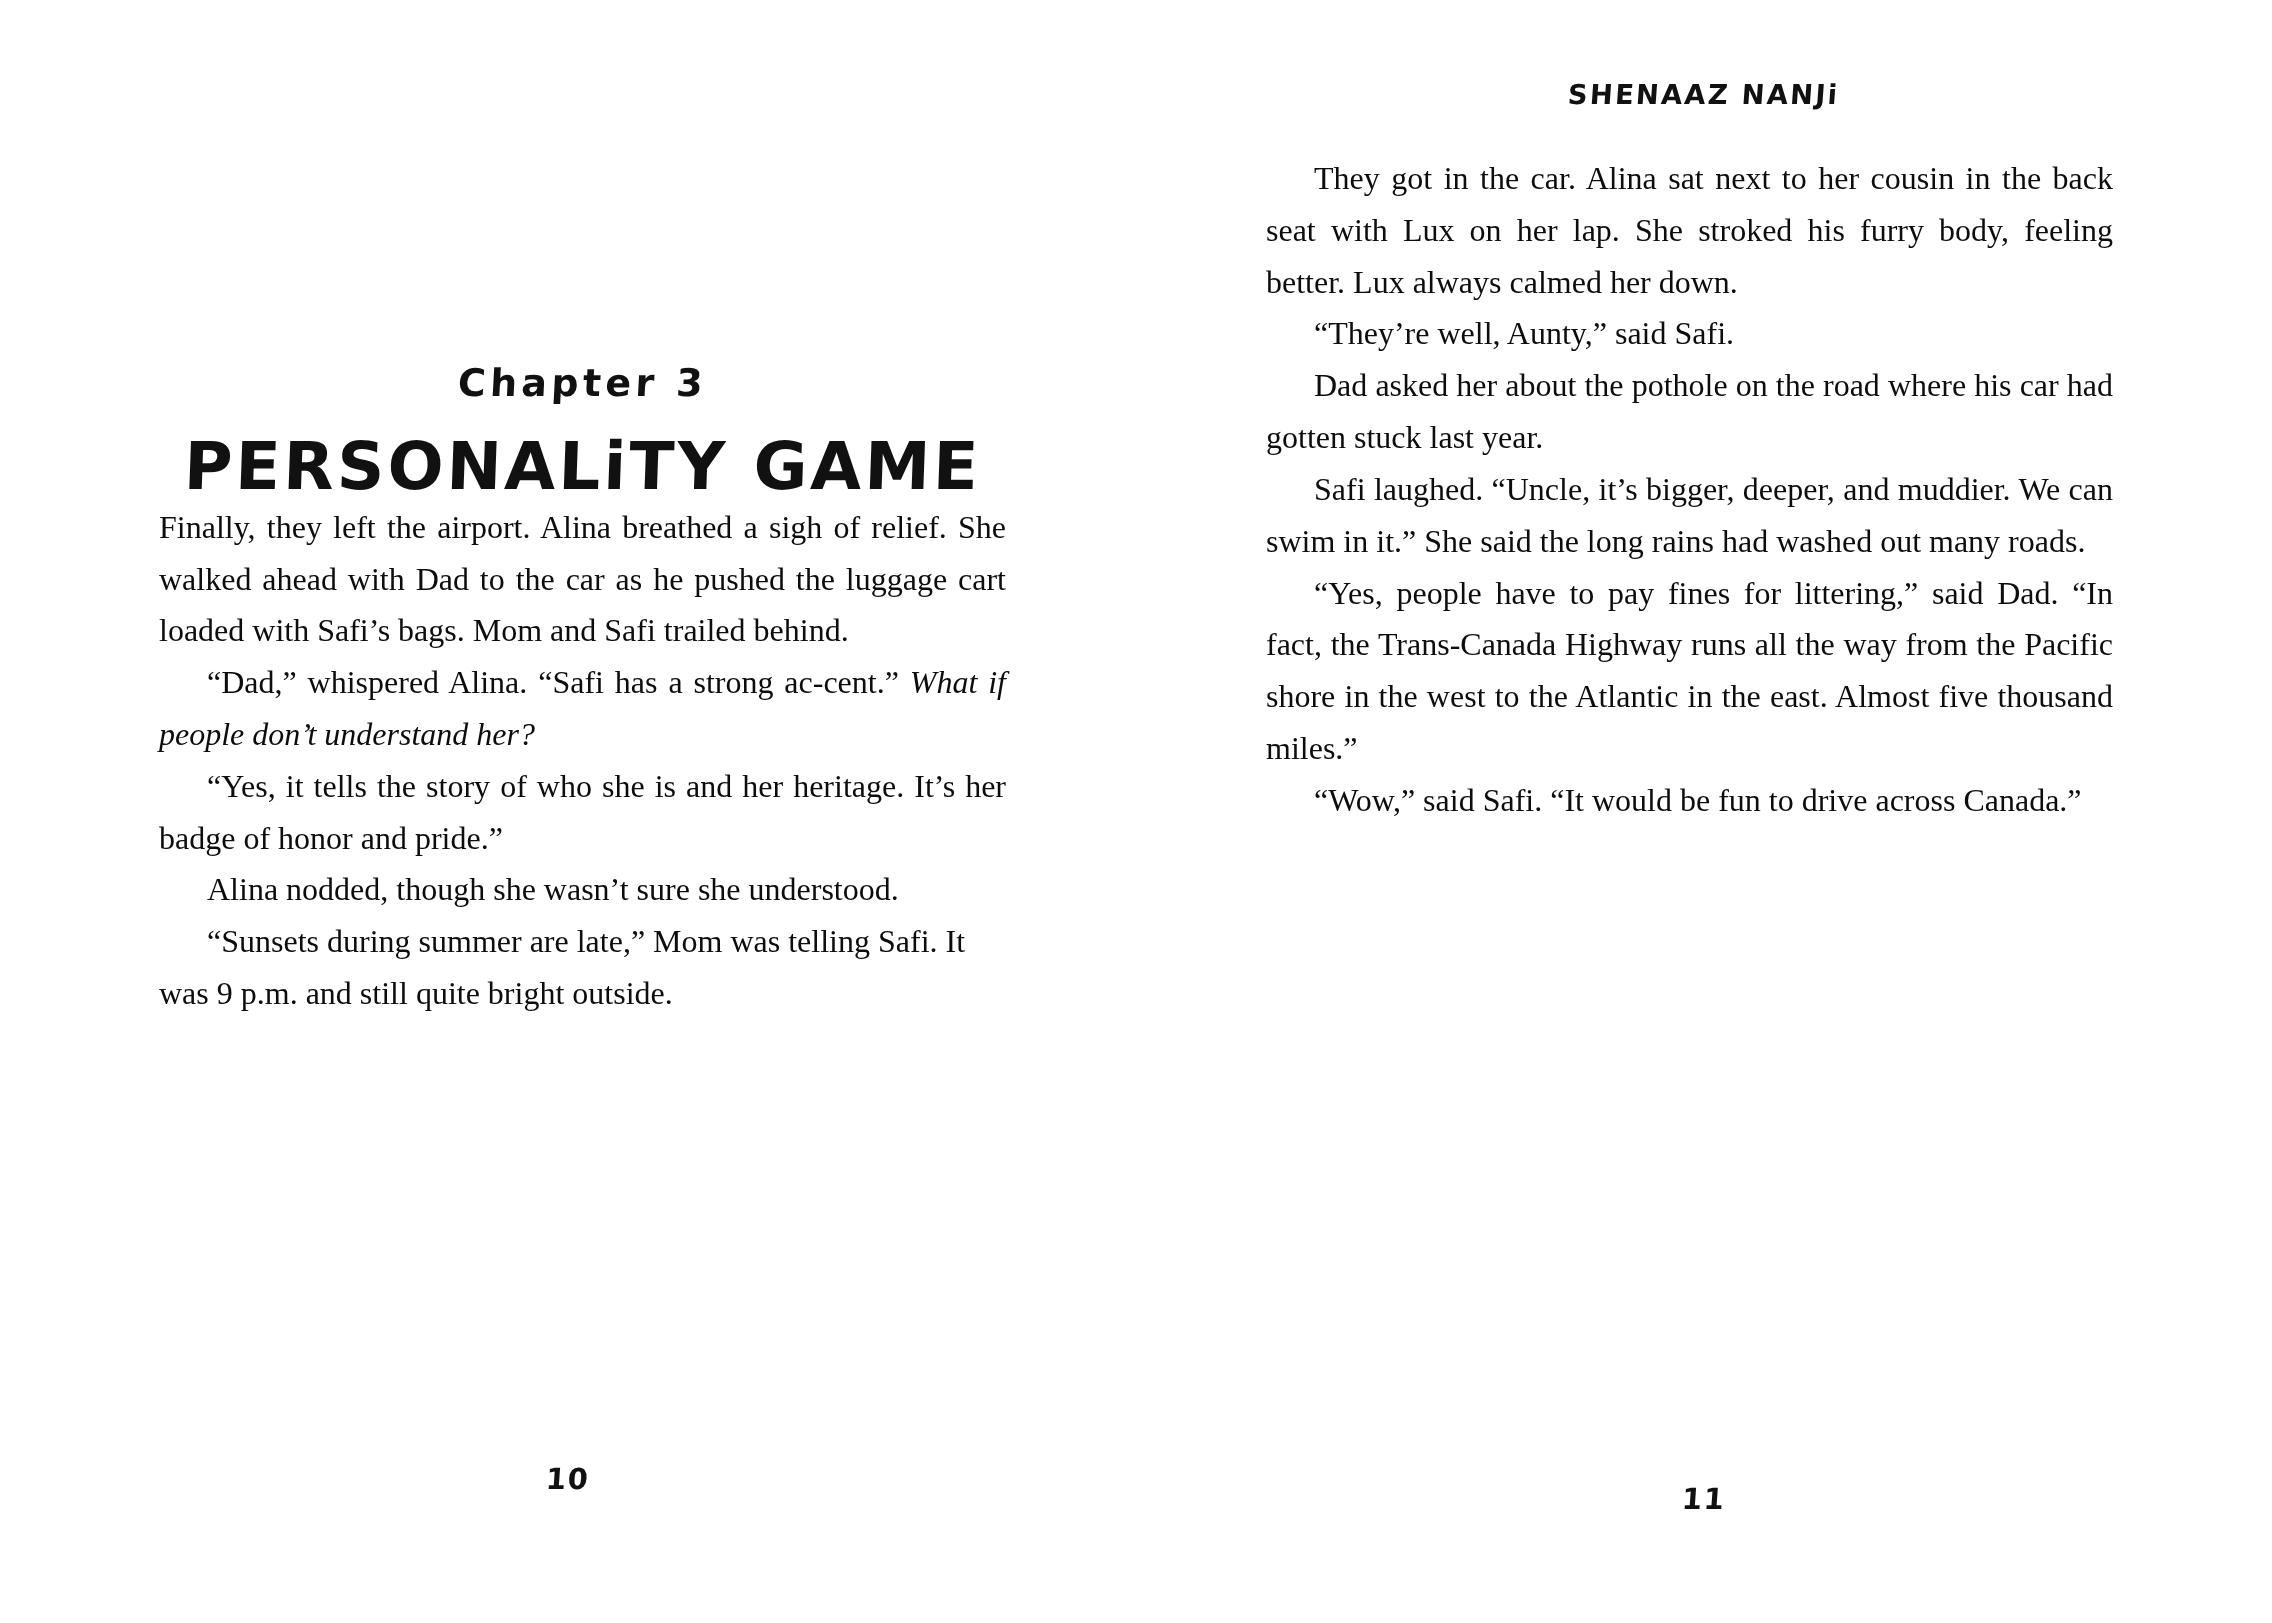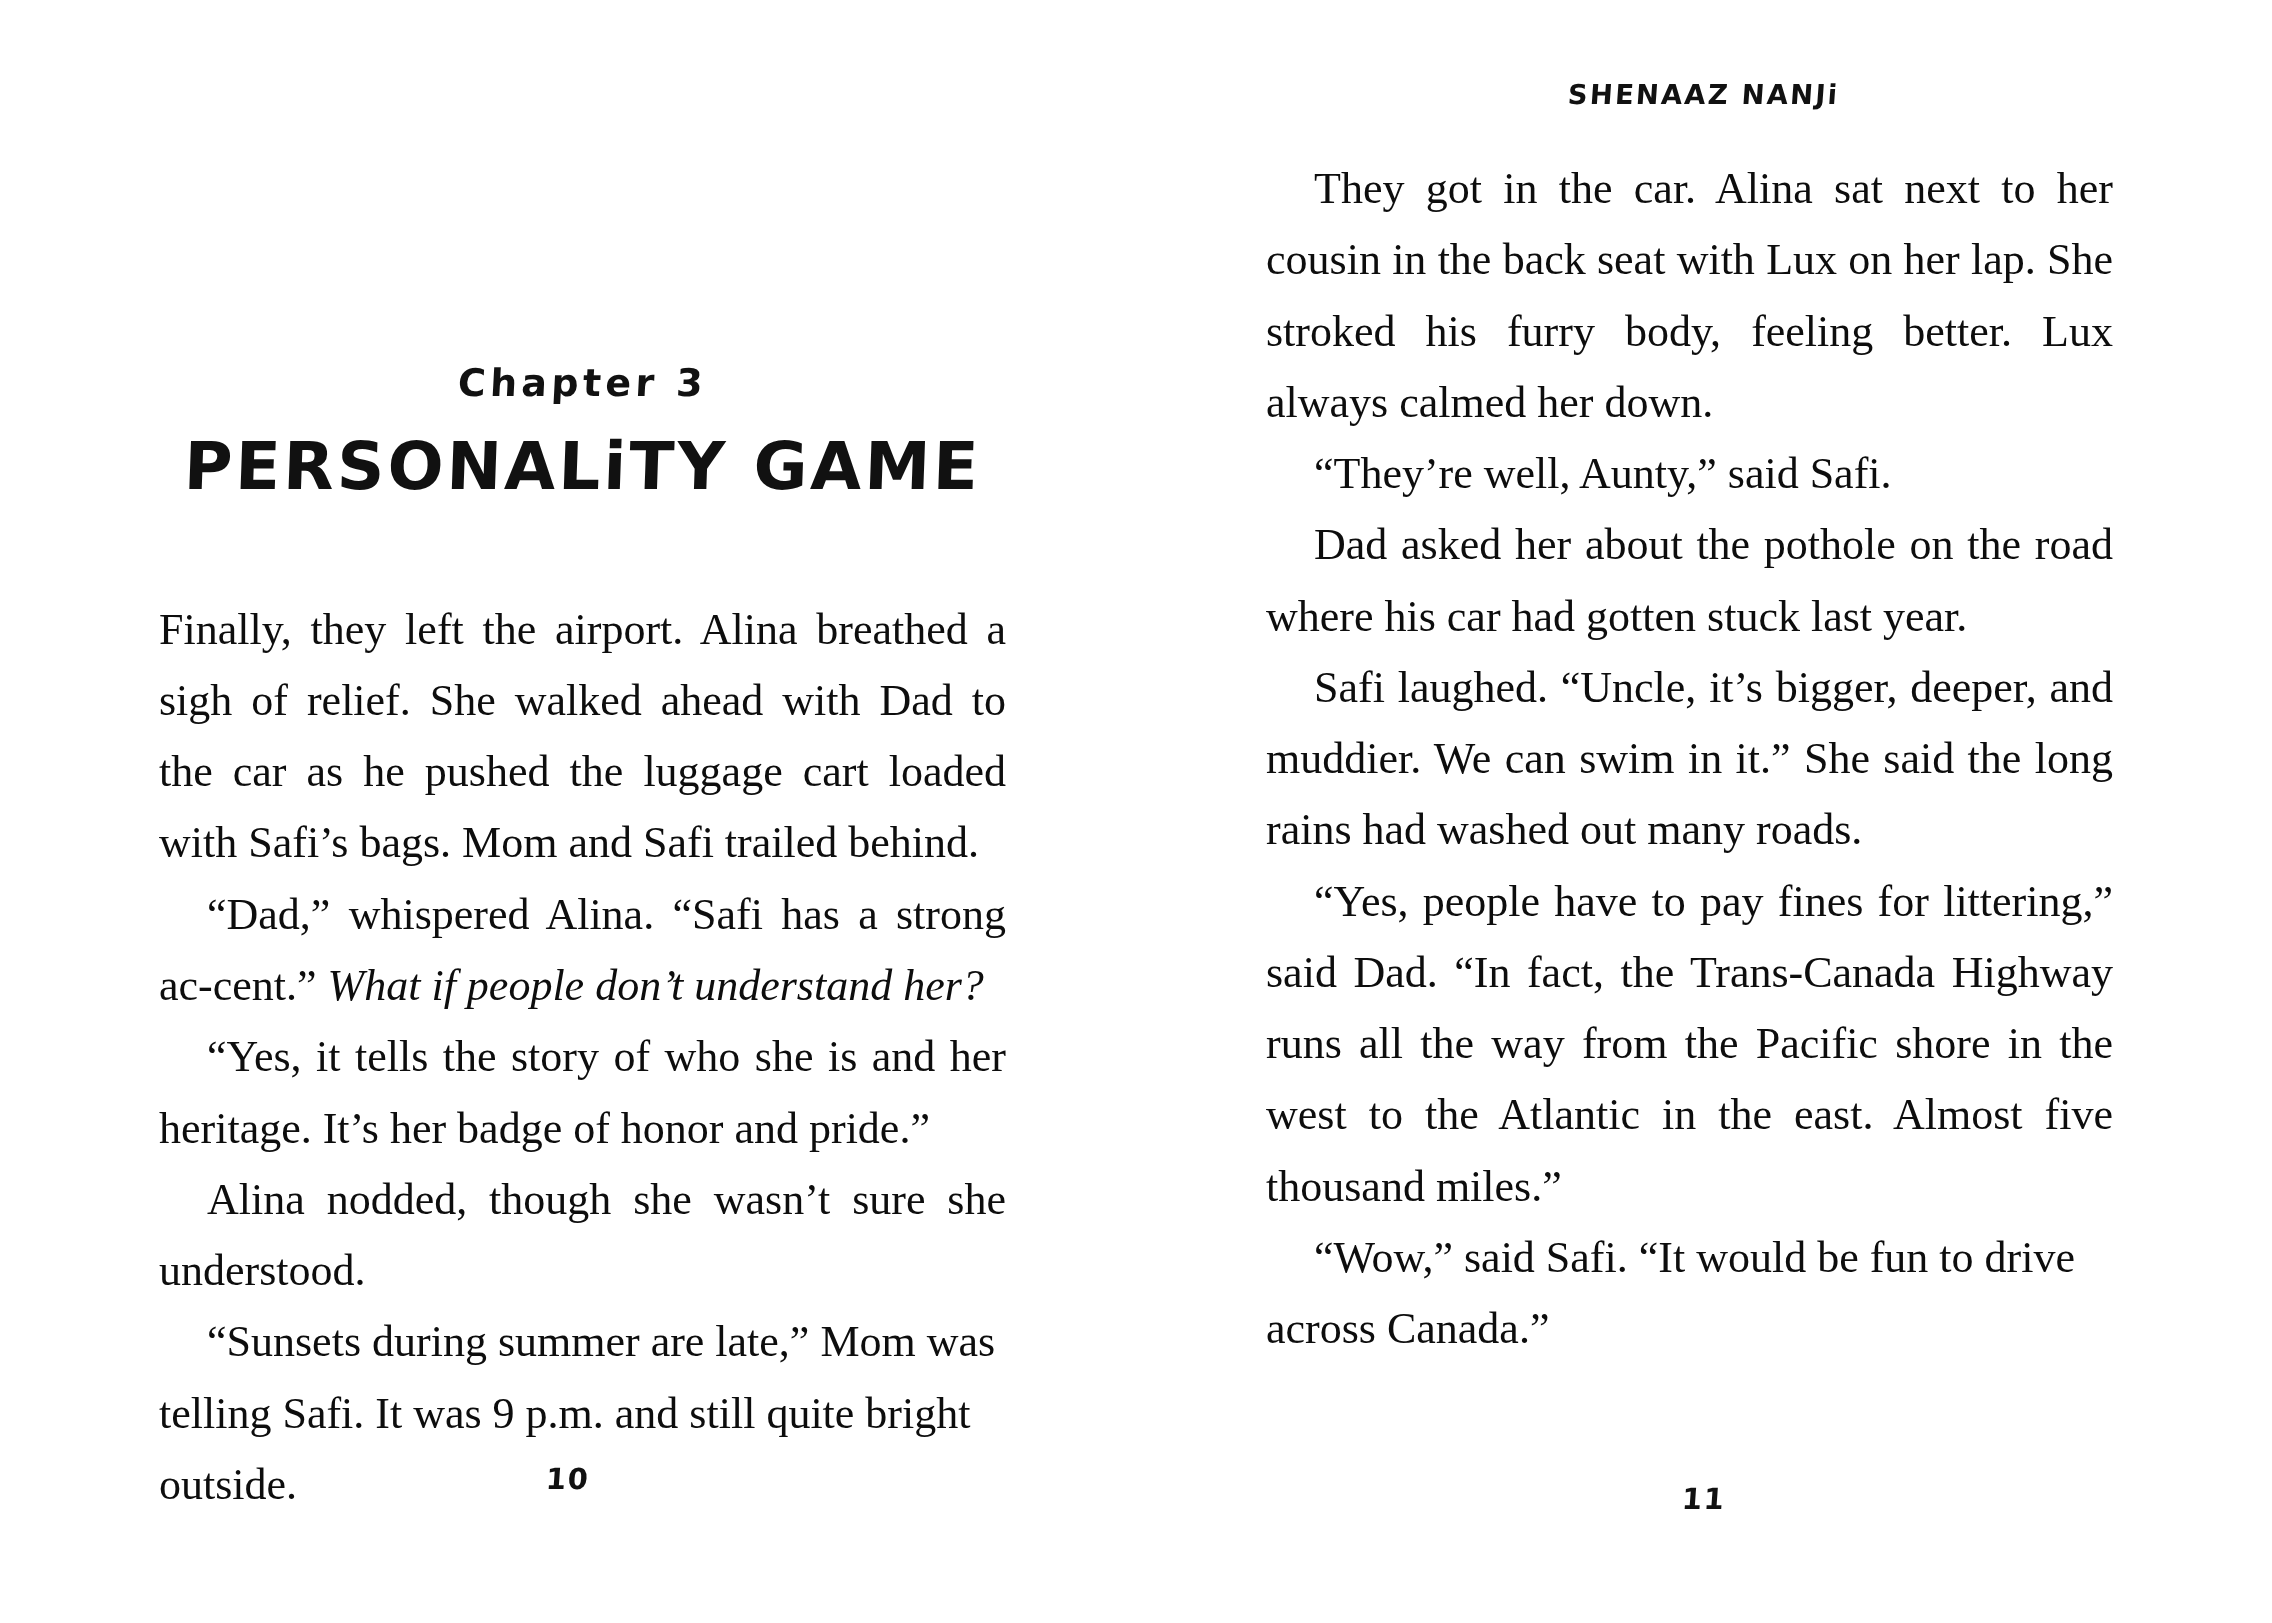--- a/index.html
+++ b/index.html
@@ -72,28 +72,27 @@
     font-size: 66px;
     letter-spacing: 2.9px;
     color: #111;
     line-height: 1.05;
     transform: skewX(-2deg);
     display: inline-block;
   }
 
   
   .body-col {
-    font-size: 44px;
+    font-size: 32px;
     line-height: 1.62;
     text-align: justify;
     text-justify: inter-word;
     hyphens: none;
   }
   .page-left .body-col {
-    margin-top: 92px;
   }
   .page-right .body-col {
     padding-top: 153px;
   }
   .body-col p {
     margin: 0;
   }
   .body-col p.indent {
     text-indent: 48px;
   }

